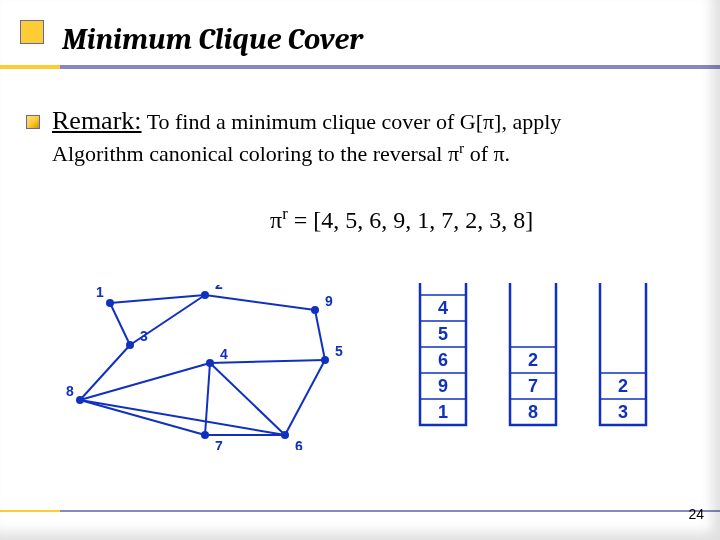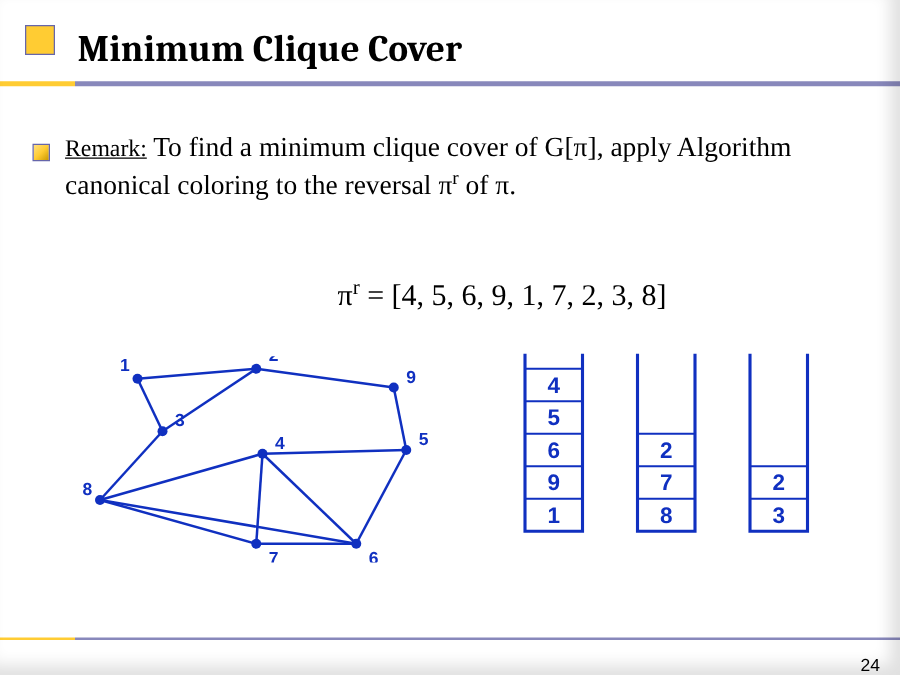--- a/index.html
+++ b/index.html
@@ -24,20 +24,21 @@
     border: 1px solid #6666aa;
   }
   
   .title {
     position: absolute;
     top: 22px;
     left: 62px;
     font-size: 30px;
     font-weight: bold;
     font-family: Cambria, Georgia, serif;
+    font-style: italic;
   }
   .title-underline {
     position: absolute;
     top: 65px;
     left: 0;
     width: 720px;
     height: 4px;
     background: linear-gradient(to right,
         #ffcc33 0, #ffcc33 60px,
         #8888bb 60px, #8888bb 720px);
@@ -55,29 +56,29 @@
   .remark-block {
     position: absolute;
     top: 104px;
     left: 52px;
     width: 600px;
     font-family: "Times New Roman", Times, serif;
     font-size: 22px;
     line-height: 1.3;
   }
   .remark-label {
-    font-size: 19px;
+    font-size: 26px;
     text-decoration: underline;
   }
   .gpi { }
   .sup { font-size: 0.7em; vertical-align: super; }
   
   .formula {
     position: absolute;
-    top: 220px;
+    top: 204px;
     left: 270px;
     font-family: "Times New Roman", Times, serif;
     font-size: 24px;
   }
   
   .graph-area {
     position: absolute;
     top: 285px;
     left: 55px;
     width: 300px;
@@ -105,21 +106,21 @@
     font-family: "Comic Sans MS", cursive, sans-serif;
     font-size: 18px;
     fill: #1030c0;
     font-weight: bold;
     text-anchor: middle;
   }
   .cell-divider { stroke: #1030c0; stroke-width: 1.5; }
   
   .pagenum {
     position: absolute;
-    bottom: 0;
+    bottom: 18px;
     right: 16px;
     font-family: Arial, sans-serif;
     font-size: 14px;
     color: #000;
   }
   .footer-rule {
     position: absolute;
     bottom: 28px;
     left: 0;
     width: 720px;

